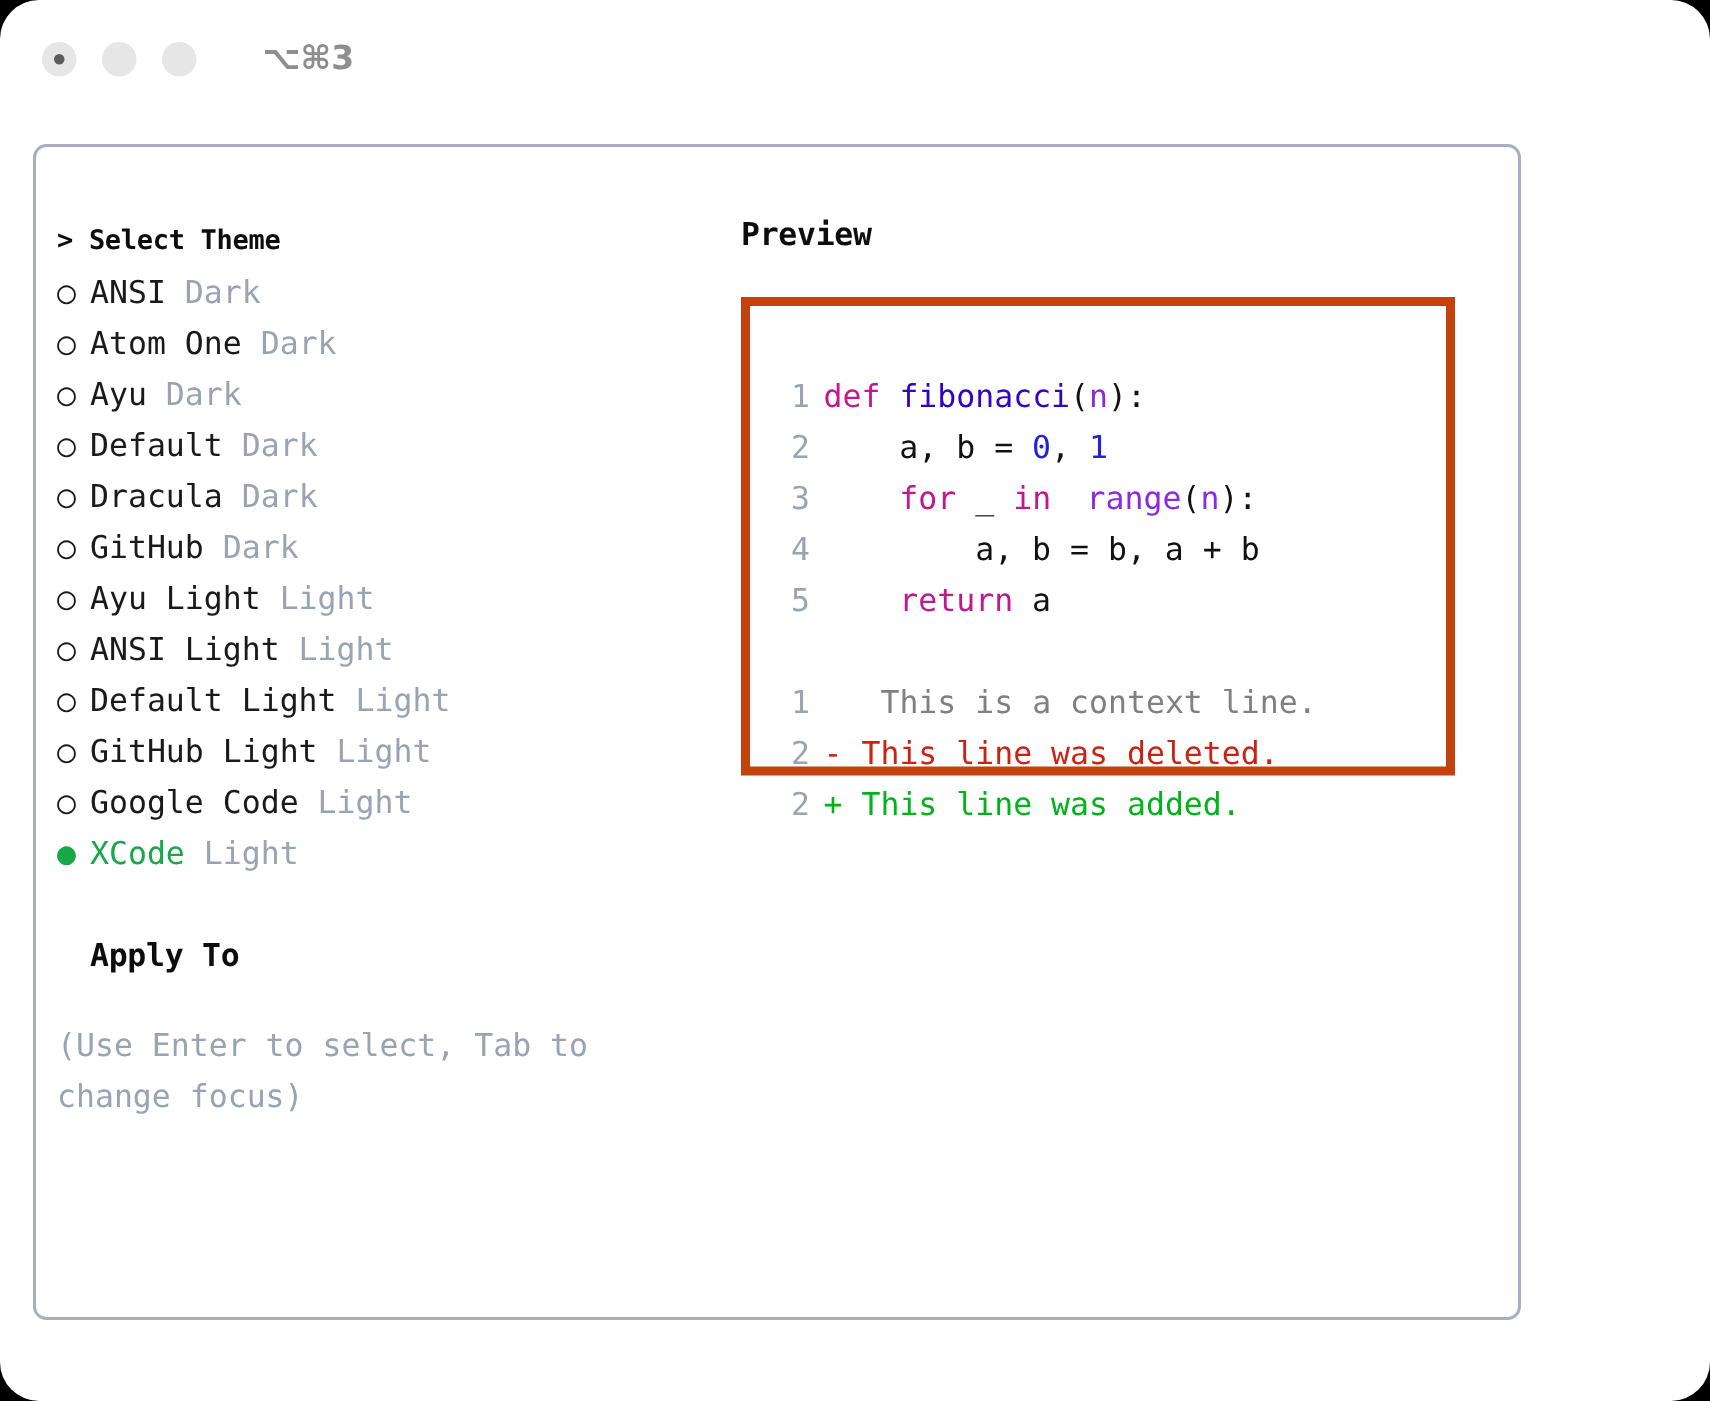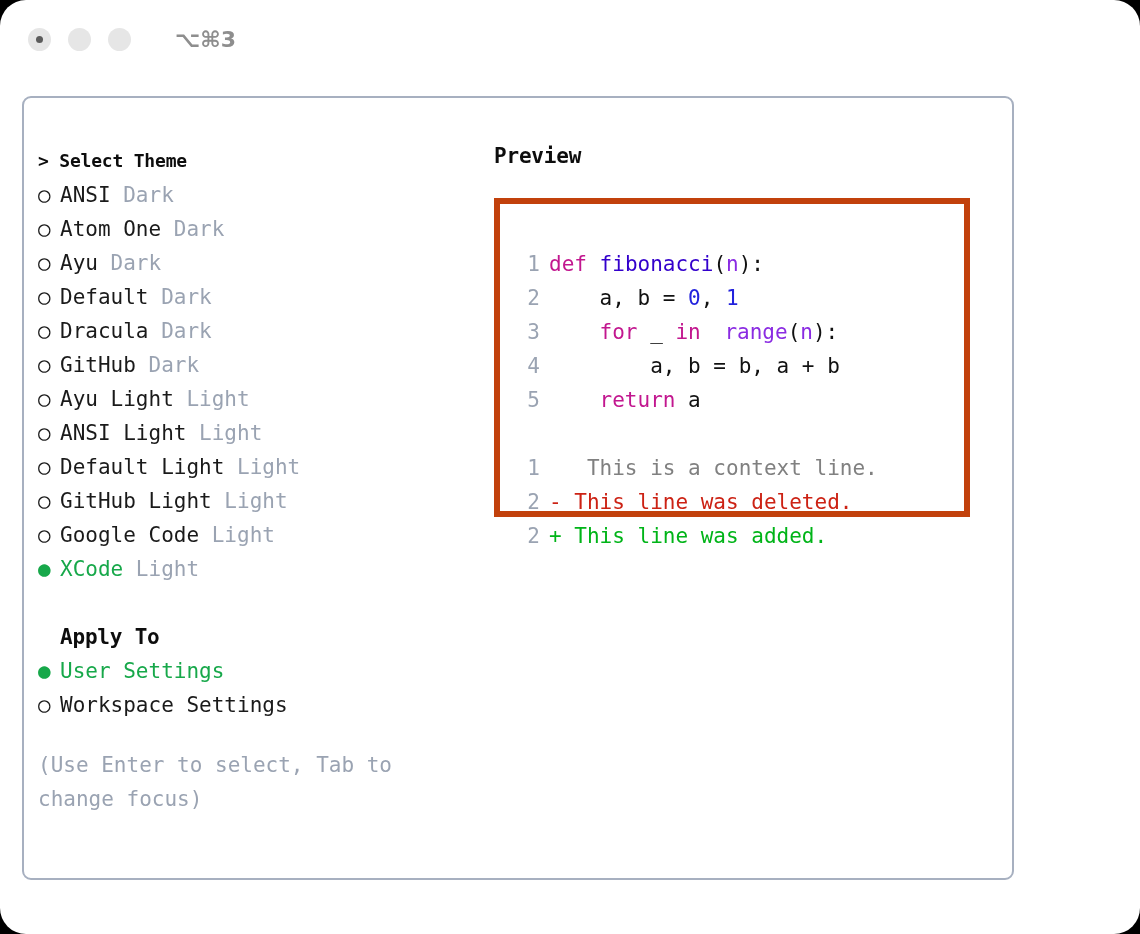--- a/index.html
+++ b/index.html
@@ -204,24 +204,20 @@
           <div class="row"><span class="marker">○</span><span class="theme-name">Default Light</span><span class="variant"> Light</span></div>
           <div class="row"><span class="marker">○</span><span class="theme-name">GitHub Light</span><span class="variant"> Light</span></div>
           <div class="row"><span class="marker">○</span><span class="theme-name">Google Code</span><span class="variant"> Light</span></div>
           <div class="row"><span class="marker sel">●</span><span class="theme-name sel">XCode</span><span class="variant"> Light</span></div>
         </div>
 
       <div class="spacer"></div>
 
       <div class="row" id="apply-header">Apply To</div>
 
-      <div id="apply-items">
-          <div class="row"><span class="marker sel">●</span><span class="applyopt sel">User Settings</span></div>
-          <div class="row"><span class="marker">○</span><span class="applyopt">Workspace Settings</span></div>
-        </div>
 
       <div id="hint">(Use Enter to select, Tab to change focus)</div>
     </div>
 
     <div id="right-col">
       <div id="preview-header">Preview</div>
 
       <div id="preview-box">
         <div id="code-area"><div><span class="ln">1</span><span class="kw">def</span><span class="plain"> </span><span class="fn">fibonacci</span><span class="plain">(</span><span class="param">n</span><span class="plain">):</span></div><div><span class="ln">2</span><span class="plain">    a, b = </span><span class="num">0</span><span class="plain">, </span><span class="num">1</span></div><div><span class="ln">3</span><span class="plain">    </span><span class="kw">for</span><span class="plain"> _ </span><span class="kw">in</span><span class="plain"> </span><span class="builtin">range</span><span class="plain">(</span><span class="param">n</span><span class="plain">):</span></div><div><span class="ln">4</span><span class="plain">        a, b = b, a + b</span></div><div><span class="ln">5</span><span class="plain">    </span><span class="kw">return</span><span class="plain"> a</span></div><div class="spacer"></div><div><span class="ln">1</span><span class="ctx"> </span><span class="ctx">  This is a context line.</span></div><div><span class="ln">2</span><span class="del">-</span><span class="del"> This line was deleted.</span></div><div><span class="ln">2</span><span class="add">+</span><span class="add"> This line was added.</span></div></div>
       </div>

